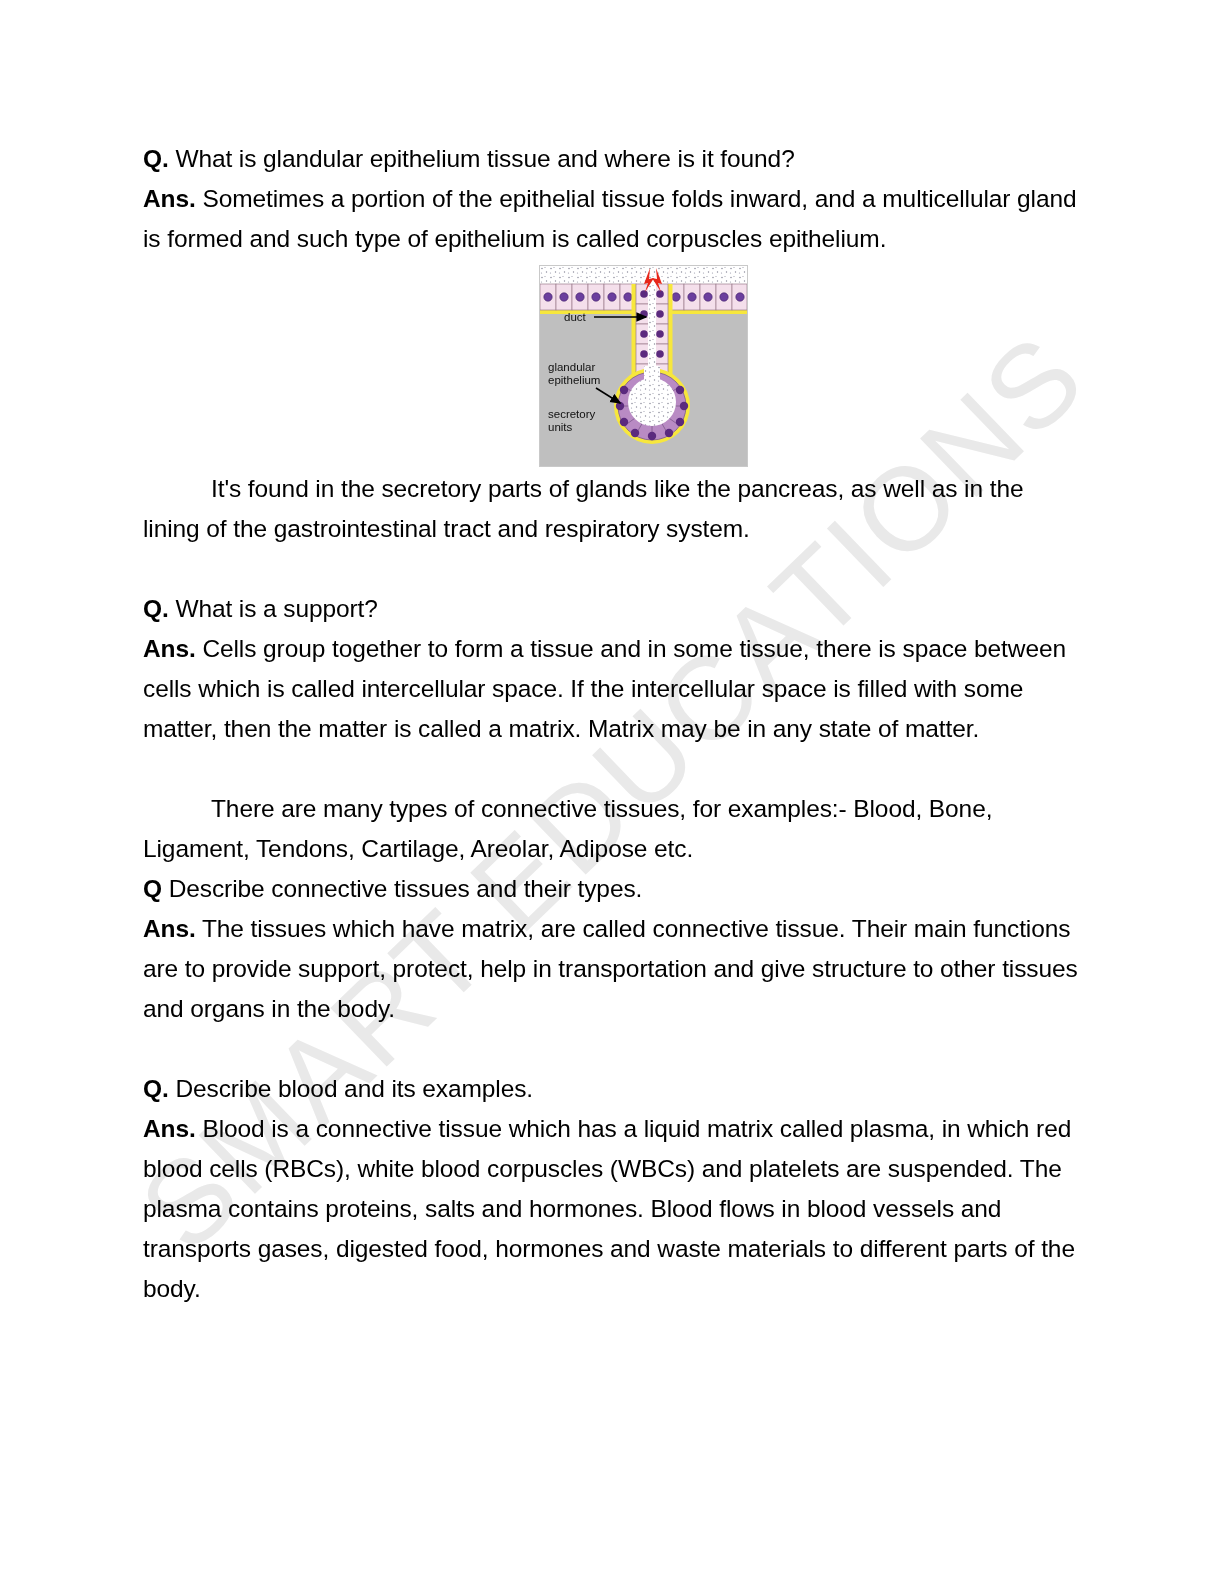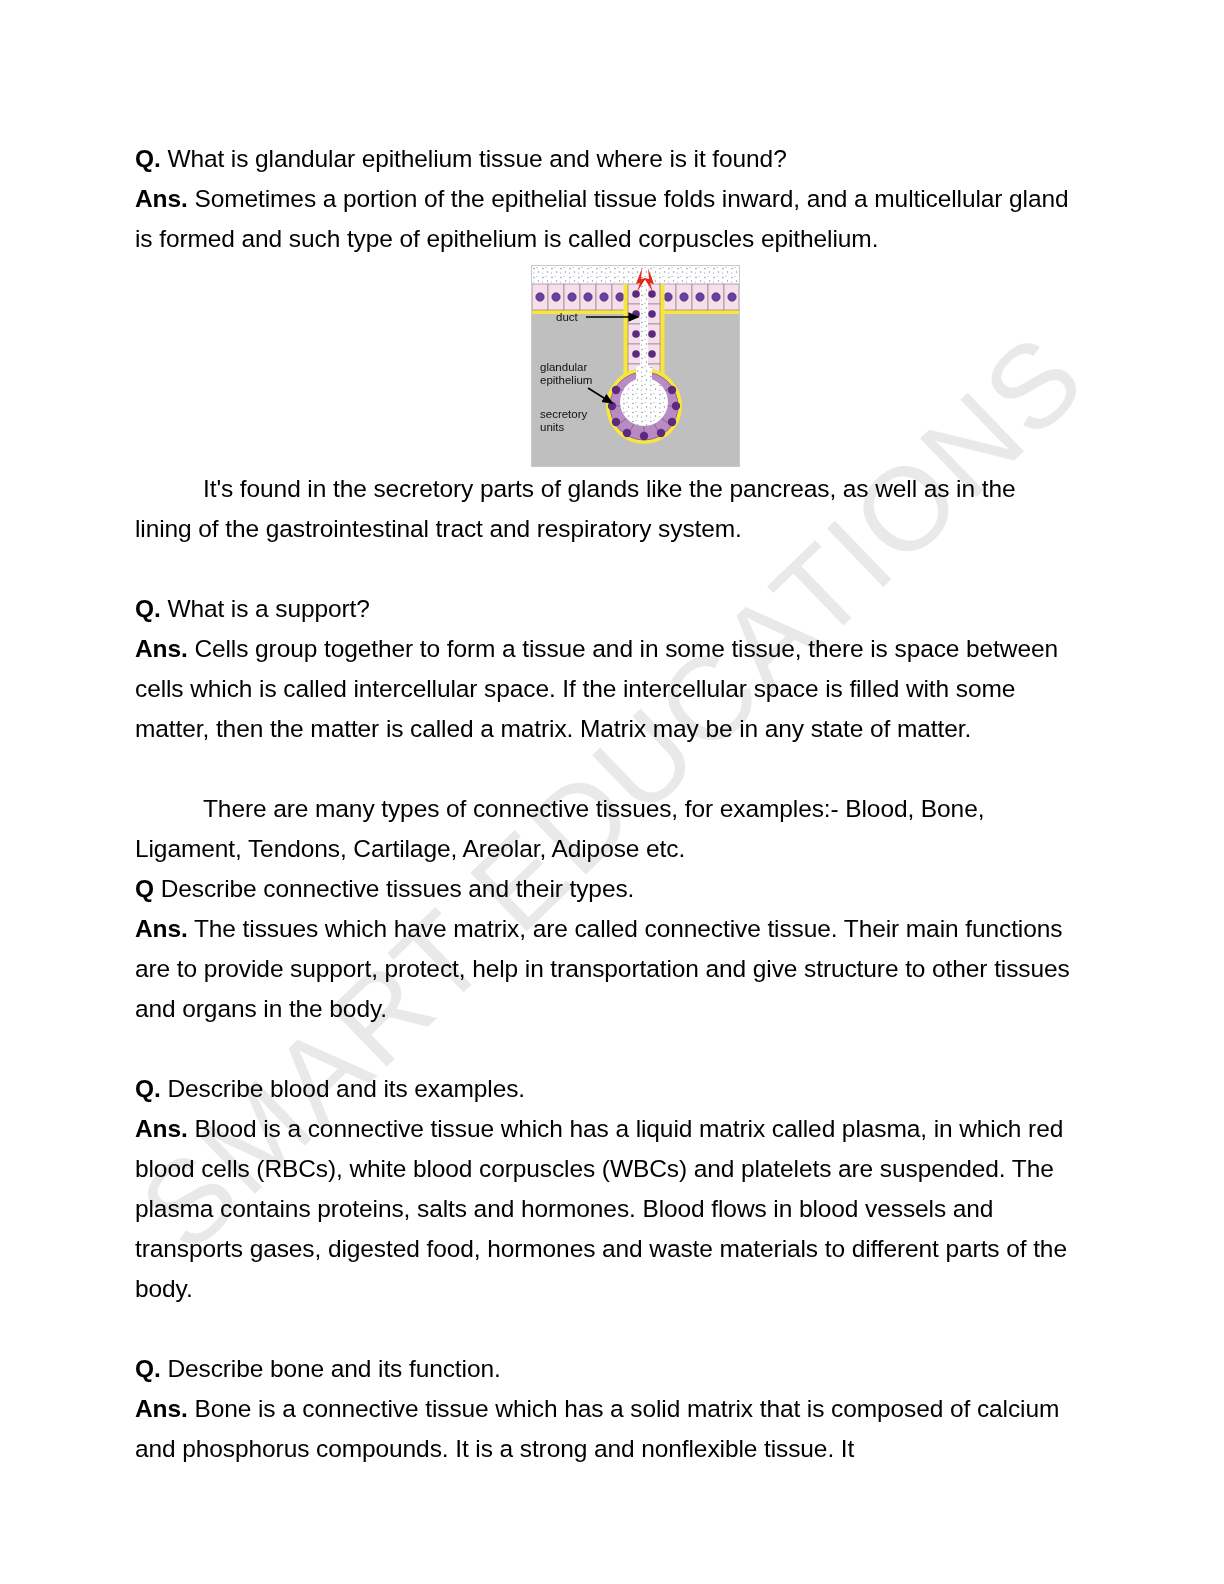--- a/index.html
+++ b/index.html
@@ -30,21 +30,21 @@
     color: #e9e9e9;
     white-space: nowrap;
     user-select: none;
     pointer-events: none;
     z-index: 0;
   }
 
   
   .content {
     position: absolute;
-    left: 135px;
+    left: 143px;
     top: 139px;
     width: 938px;
     z-index: 2;
   }
   .para {
     font-size: 24.5px;
     line-height: 40px;
     color: #000000;
     text-align: left;
     margin: 0;
@@ -235,19 +235,15 @@
 
     <div class="gap-md"></div>
 
     <p class="para">
       <b>Q.</b><span> Describe blood and its examples.</span><br>
       <b>Ans.</b><span> Blood is a connective tissue which has a liquid matrix called plasma, in which red blood cells (RBCs), white blood corpuscles (WBCs) and platelets are suspended. The plasma contains proteins, salts and hormones. Blood flows in blood vessels and transports gases, digested food, hormones and waste materials to different parts of the body.</span>
     </p>
 
     <div class="gap-md"></div>
 
-    <p class="para">
-      <b>Q.</b><span> Describe bone and its function.</span><br>
-      <b>Ans.</b><span> Bone is a connective tissue which has a solid matrix that is composed of calcium and phosphorus compounds. It is a strong and nonflexible tissue. It</span>
-    </p>
 
   </div>
 </div>
 
 </body></html>

